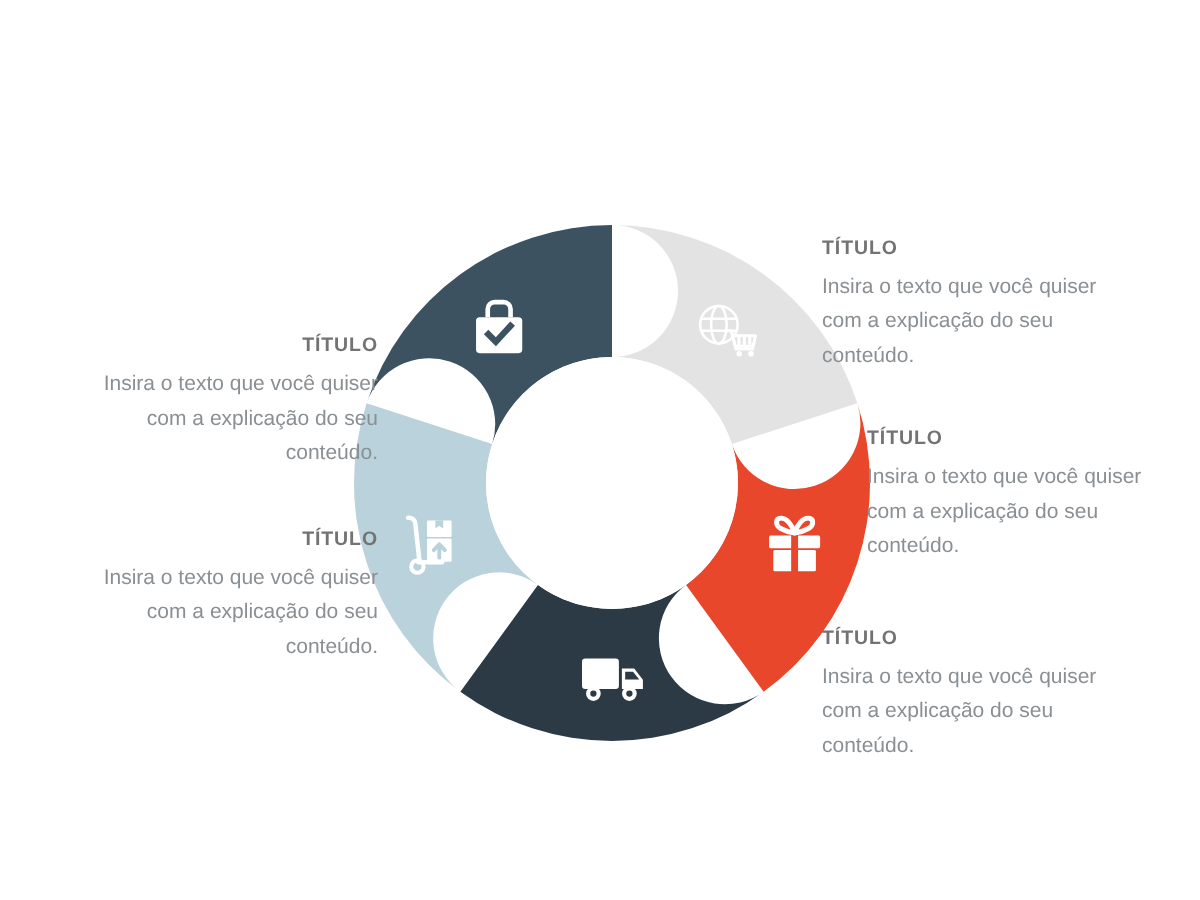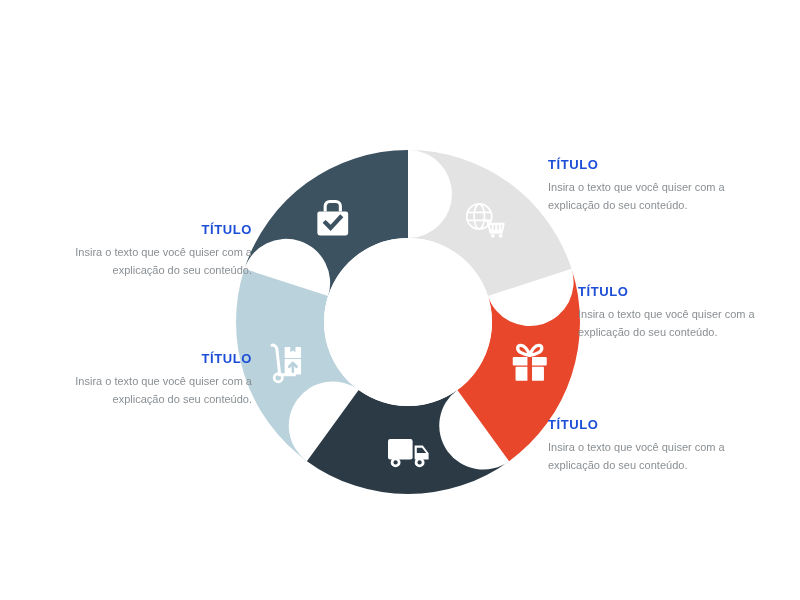--- a/index.html
+++ b/index.html
@@ -29,27 +29,27 @@
     width: 356px;
     height: 356px;
   }
   .callout {
     position: absolute;
     width: 186px;
   }
   .callout .c-title {
     font-size: 13px;
     font-weight: bold;
-    color: #1d4ed8;
+    color: #737373;
     letter-spacing: 0.6px;
     margin: 0 0 7px 0;
     line-height: 1.1;
   }
   .callout .c-body {
-    font-size: 11px;
+    font-size: 14px;
     color: #8a8f93;
     line-height: 1.62;
     margin: 0;
   }
   .callout.right { text-align: left; }
   .callout.left  { text-align: right; }
 
   
   #callout-0 { left: 548px; top: 158px; }
   #callout-1 { left: 578px; top: 285px; }

